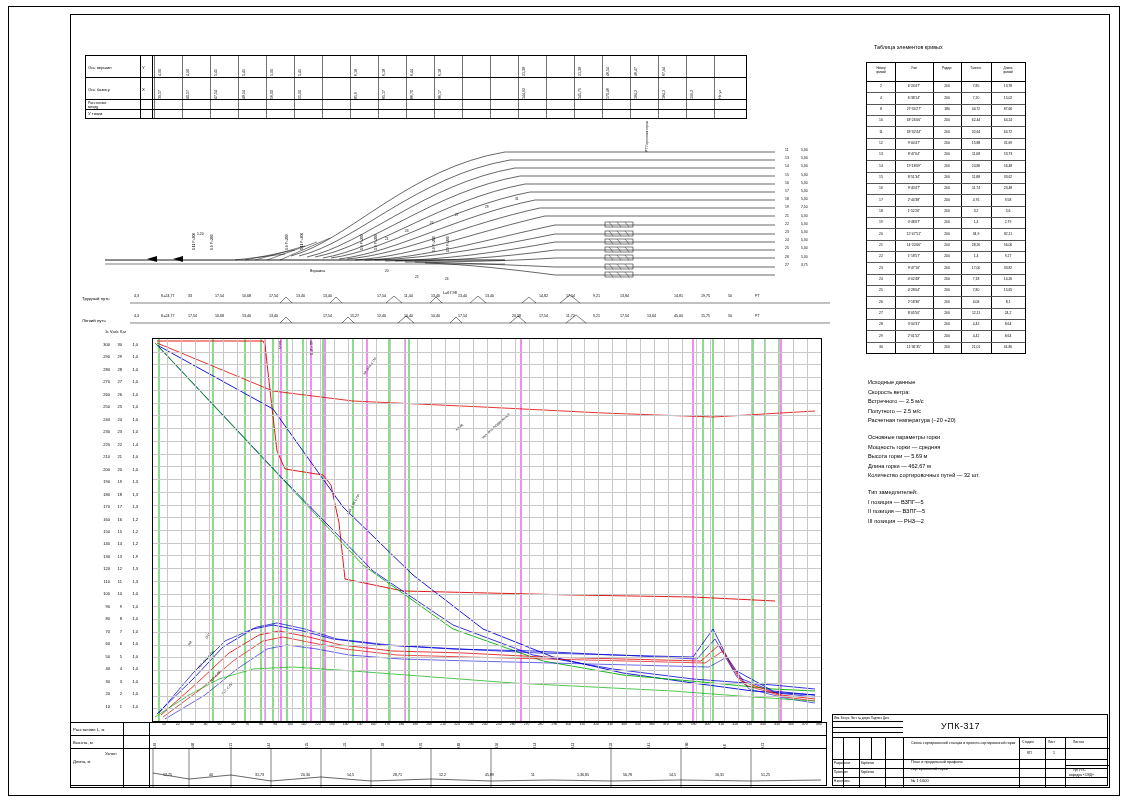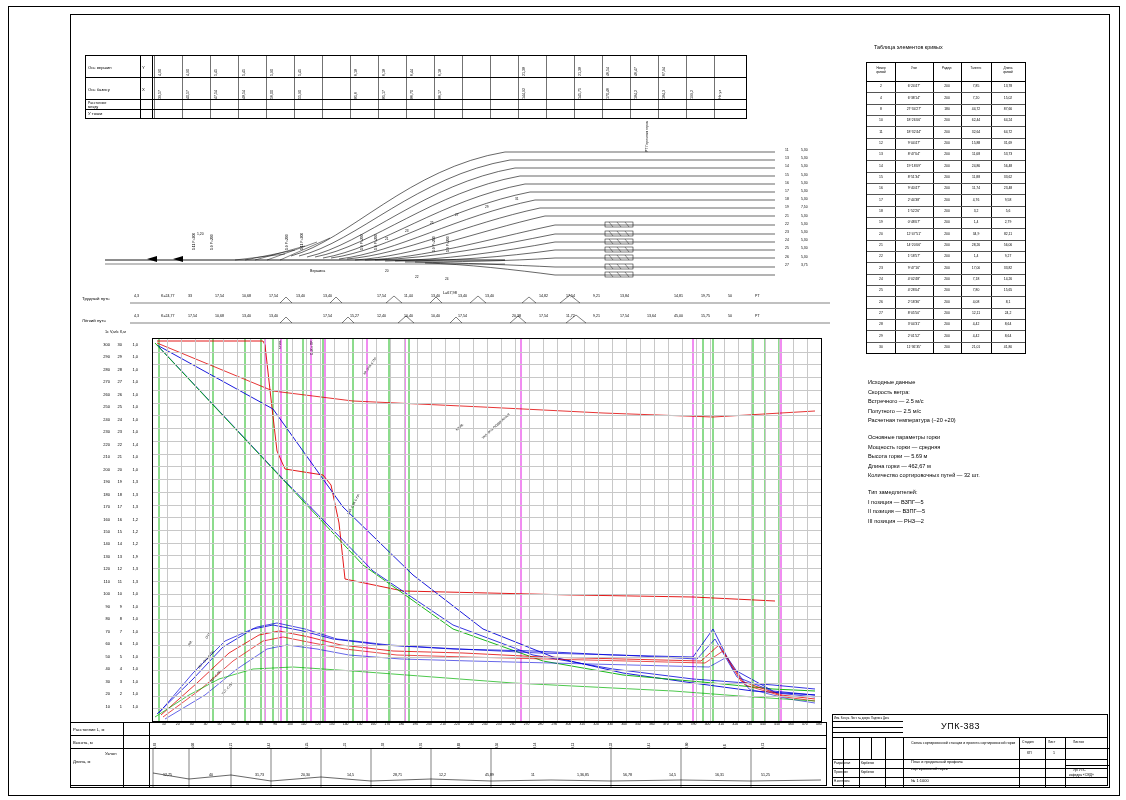--- a/index.html
+++ b/index.html
@@ -868,21 +868,21 @@
     <div class="tl" style="left:52px;top:22px;width:1px;height:22px;"></div>
     <div class="tl" style="left:10px;top:44px;width:1px;height:28px;"></div>
     <div class="tl" style="left:26px;top:44px;width:1px;height:28px;"></div>
     <div class="tl" style="left:52px;top:44px;width:1px;height:28px;"></div>
     <div class="tl" style="left:186px;top:22px;width:1px;height:50px;"></div>
     <div class="tl" style="left:212px;top:22px;width:1px;height:50px;"></div>
     <div class="tl" style="left:232px;top:22px;width:1px;height:50px;"></div>
     <div class="tl" style="left:186px;top:33px;width:90px;height:1px;"></div>
     <div class="tl" style="left:232px;top:50px;width:44px;height:1px;"></div>
 
-    <span class="tt big" style="left:108px;top:6px;">УПК-383</span>
+    <span class="tt big" style="left:108px;top:6px;">УПК-317</span>
     <span class="tt" style="left:78px;top:26px;font-size:3.6px;">Схема сортировочной станции и проекта сортировочной горки</span>
     <span class="tt" style="left:78px;top:45px;font-size:3.8px;">План и продольный профиль</span>
     <span class="tt" style="left:78px;top:52px;font-size:3.8px;">сортировочной горки</span>
     <span class="tt" style="left:78px;top:63px;font-size:4px;">№ 1:1000</span>
     <span class="tt" style="left:189px;top:25px;font-size:3.4px;">Стадия</span>
     <span class="tt" style="left:215px;top:25px;font-size:3.4px;">Лист</span>
     <span class="tt" style="left:240px;top:25px;font-size:3.4px;">Листов</span>
     <span class="tt" style="left:194px;top:36px;font-size:3.6px;">КП</span>
     <span class="tt" style="left:220px;top:36px;font-size:3.6px;">1</span>
     <span class="tt" style="left:240px;top:53px;font-size:3.4px;">УрГУПС</span>

